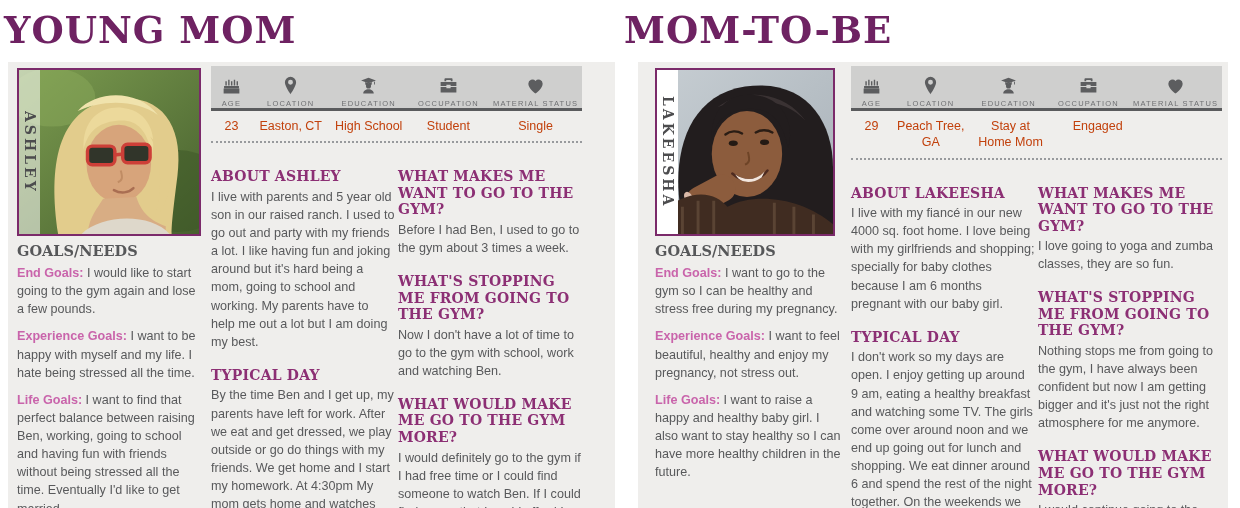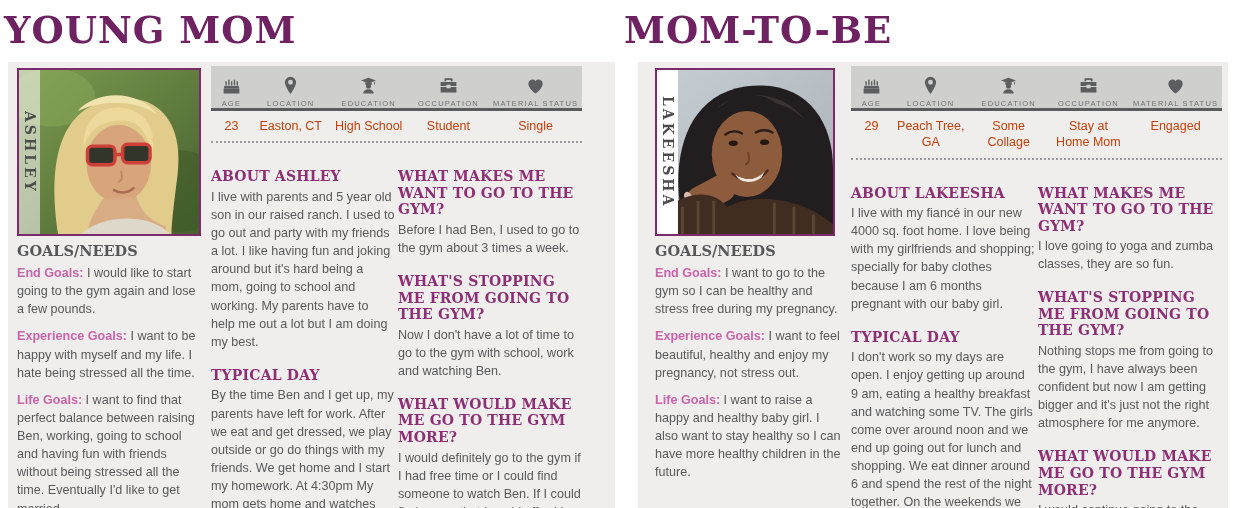--- a/index.html
+++ b/index.html
@@ -288,21 +288,20 @@
       <div class="statcell w5">
         <svg viewBox="0 0 24 24">
             <use href="#icon-heart"></use>
           </svg>
         <span class="statlabel">MATERIAL STATUS</span>
       </div>
     </div>
     <div class="vals">
       <div class="valcell w1">29</div>
       <div class="valcell w2">Peach Tree, GA</div>
-      <div class="valcell w3">Some Collage</div>
       <div class="valcell w4">Stay at Home Mom</div>
       <div class="valcell w5">Engaged</div>
     </div>
     <div class="dotted"></div>
     <div class="cols">
       <div class="col">
         <div class="sec">
           <h3 class="sec-h">ABOUT LAKEESHA</h3>
           <p class="body-t">I live with my fiancé in our new 4000 sq. foot home. I love being with my girlfriends and shopping; specially for baby clothes because I am 6 months pregnant with our baby girl.</p>
         </div>

